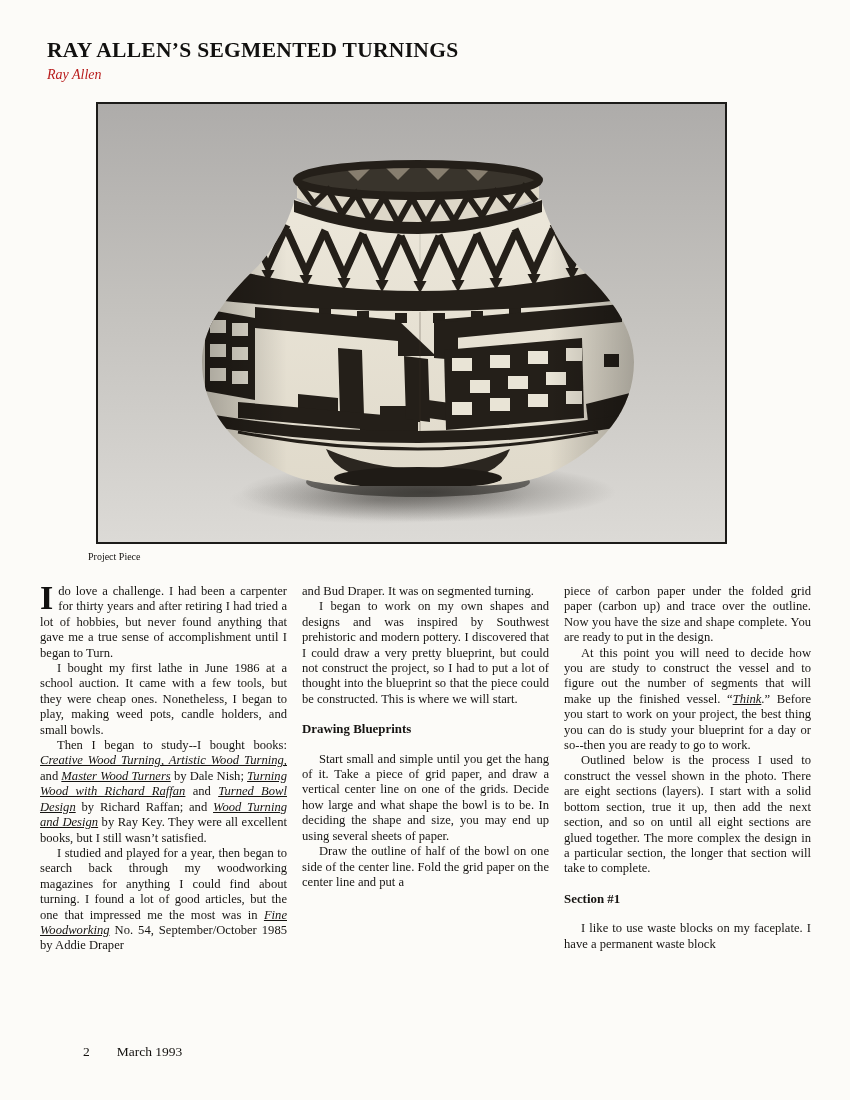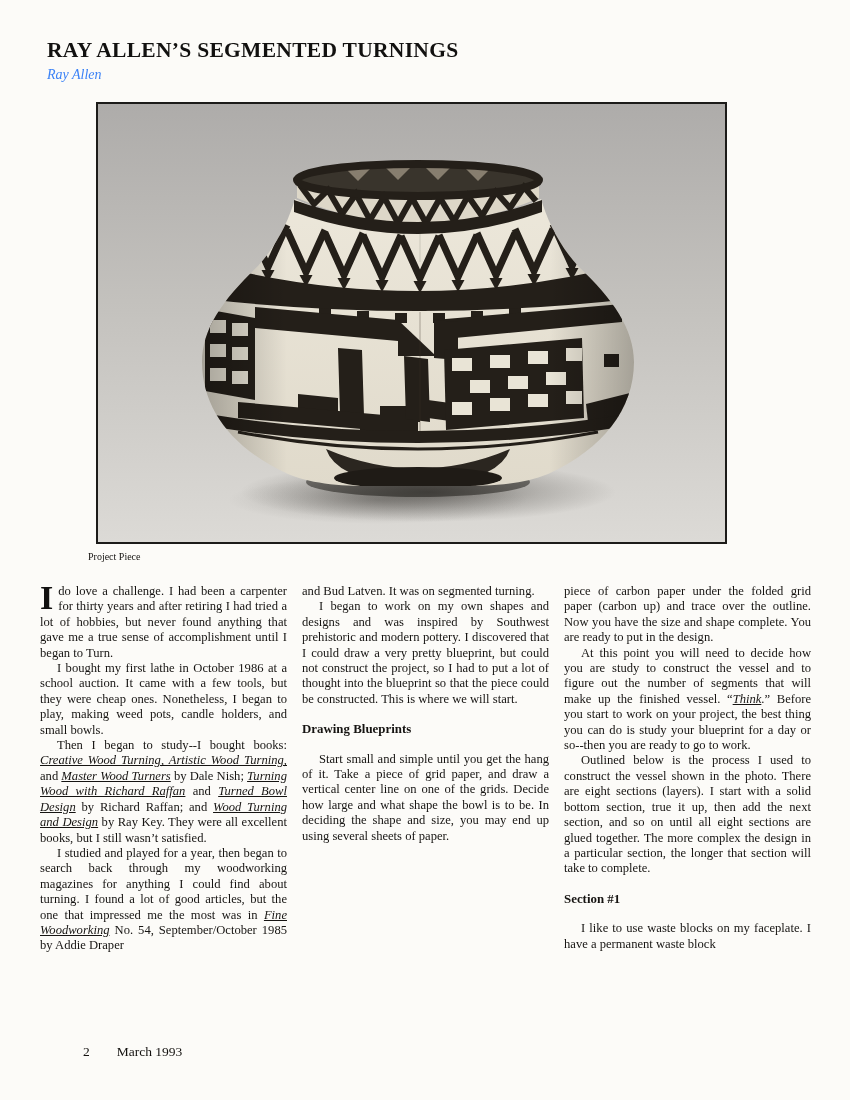--- a/index.html
+++ b/index.html
@@ -12,21 +12,21 @@
     overflow:hidden;
   }
   .page{position:absolute;inset:0;}
   .title{
     position:absolute;top:38px;left:47px;margin:0;
     font-size:21.5px;font-weight:700;letter-spacing:.3px;
     color:#121110;white-space:nowrap;
   }
   .byline{
     position:absolute;top:67px;left:47px;
-    font-style:italic;font-size:14px;color:#3b82f6;
+    font-style:italic;font-size:14px;color:#b91c1c;
   }
   .photo-frame{
     position:absolute;top:102px;left:96px;margin:0;
     width:627px;height:438px;
     border:2px solid #1c1b19;
     background:#c2c0bc;
   }
   .photo-frame svg{display:block;width:627px;height:438px;}
   .caption{
     position:absolute;top:551px;left:88px;width:631px;
@@ -215,29 +215,30 @@
         <path d="M 196,96 Q 320,140 444,96 L 444,108 Q 320,152 196,108 Z" fill="var(--ink,#241f19)"></path>
       </g>
     </svg>
   </figure>
 
   <div class="caption">Project Piece</div>
 
   <div class="columns">
     <div class="col">
         <p><span class="dropcap">I</span><span>do love a challenge. I had been a carpenter for thirty years and after retiring I had tried a lot of hobbies, but never found anything that gave me a true sense of accomplishment until I began to Turn.</span></p>
-        <p class="indent"><span>I bought my first lathe in October 1986 at a school auction. It came with a few tools, but they were cheap ones. Nonetheless, I began to play, making weed pots, candle holders, and small bowls.</span></p>
+        <p class="indent"><span>I bought my first lathe in June 1986 at a school auction. It came with a few tools, but they were cheap ones. Nonetheless, I began to play, making weed pots, candle holders, and small bowls.</span></p>
         <p class="indent"><span>Then I began to study--I bought books: </span><span class="it">Creative Wood Turning, Artistic Wood Turning,</span><span> and </span><span class="it">Master Wood Turners</span><span> by Dale Nish; </span><span class="it">Turning Wood with Richard Raffan</span><span> and </span><span class="it">Turned Bowl Design</span><span> by Richard Raffan; and </span><span class="it">Wood Turning and Design</span><span> by Ray Key. They were all excellent books, but I still wasn’t satisfied.</span></p>
         <p class="indent"><span>I studied and played for a year, then began to search back through my woodworking magazines for anything I could find about turning. I found a lot of good articles, but the one that impressed me the most was in </span><span class="it">Fine Woodworking</span><span> No. 54, September/October 1985 by Addie Draper</span></p>
       </div>
     <div class="col">
-        <p><span>and Bud Latven. It was on segmented turning.</span></p>
+        <p><span>and Bud Draper. It was on segmented turning.</span></p>
         <p class="indent"><span>I began to work on my own shapes and designs and was inspired by Southwest prehistoric and modern pottery. I discovered that I could draw a very pretty blueprint, but could not construct the project, so I had to put a lot of thought into the blueprint so that the piece could be constructed. This is where we will start.</span></p>
         <h3><span>Drawing Blueprints</span></h3>
         <p class="indent"><span>Start small and simple until you get the hang of it. Take a piece of grid paper, and draw a vertical center line on one of the grids. Decide how large and what shape the bowl is to be. In deciding the shape and size, you may end up using several sheets of paper.</span></p>
+        <p class="indent"><span>Draw the outline of half of the bowl on one side of the center line. Fold the grid paper on the center line and put a</span></p>
       </div>
     <div class="col">
         <p><span>piece of carbon paper under the folded grid paper (carbon up) and trace over the outline. Now you have the size and shape complete. You are ready to put in the design.</span></p>
         <p class="indent"><span>At this point you will need to decide how you are study to construct the vessel and to figure out the number of segments that will make up the finished vessel. “</span><span class="it">Think</span><span>.” Before you start to work on your project, the best thing you can do is study your blueprint for a day or so--then you are ready to go to work.</span></p>
         <p class="indent"><span>Outlined below is the process I used to construct the vessel shown in the photo. There are eight sections (layers). I start with a solid bottom section, true it up, then add the next section, and so on until all eight sections are glued together. The more complex the design in a particular section, the longer that section will take to complete.</span></p>
         <h3><span>Section #1</span></h3>
         <p class="indent"><span>I like to use waste blocks on my faceplate. I have a permanent waste block</span></p>
       </div>
   </div>
 

